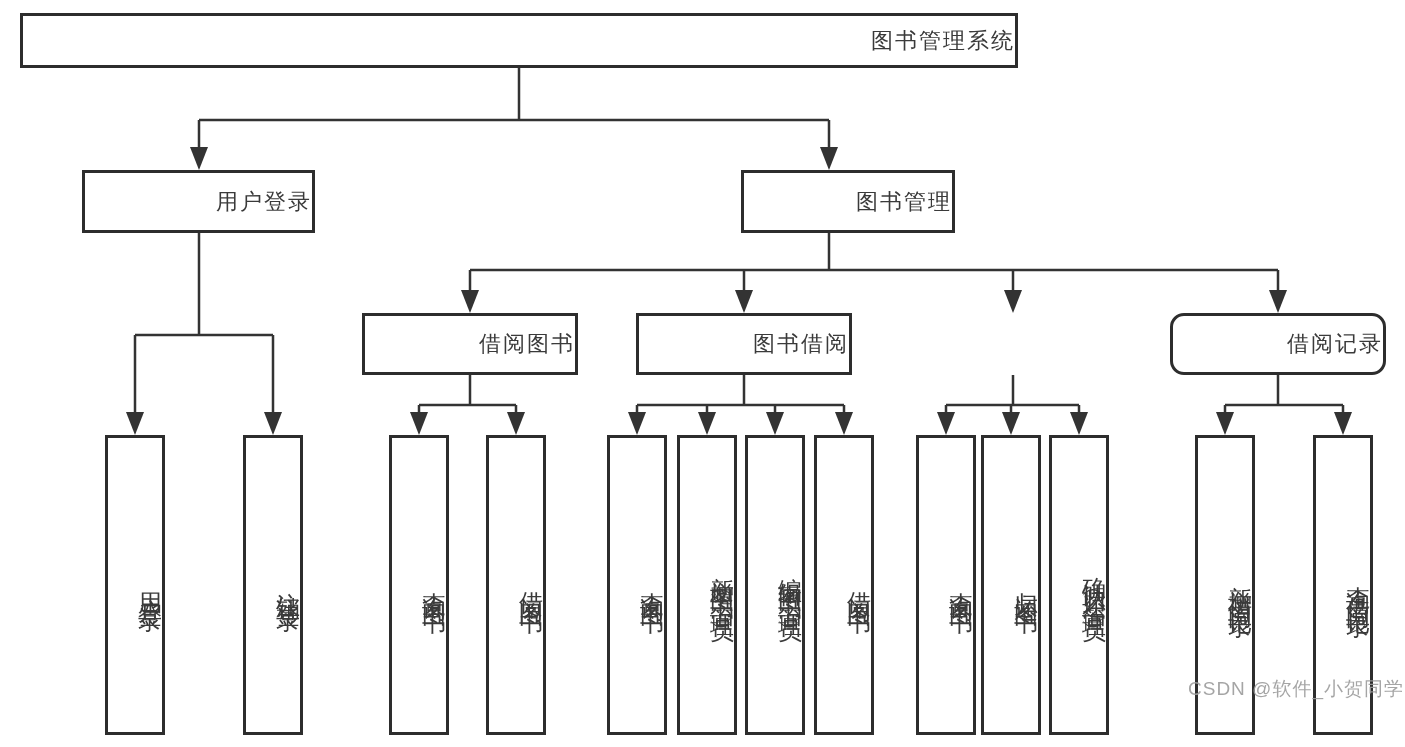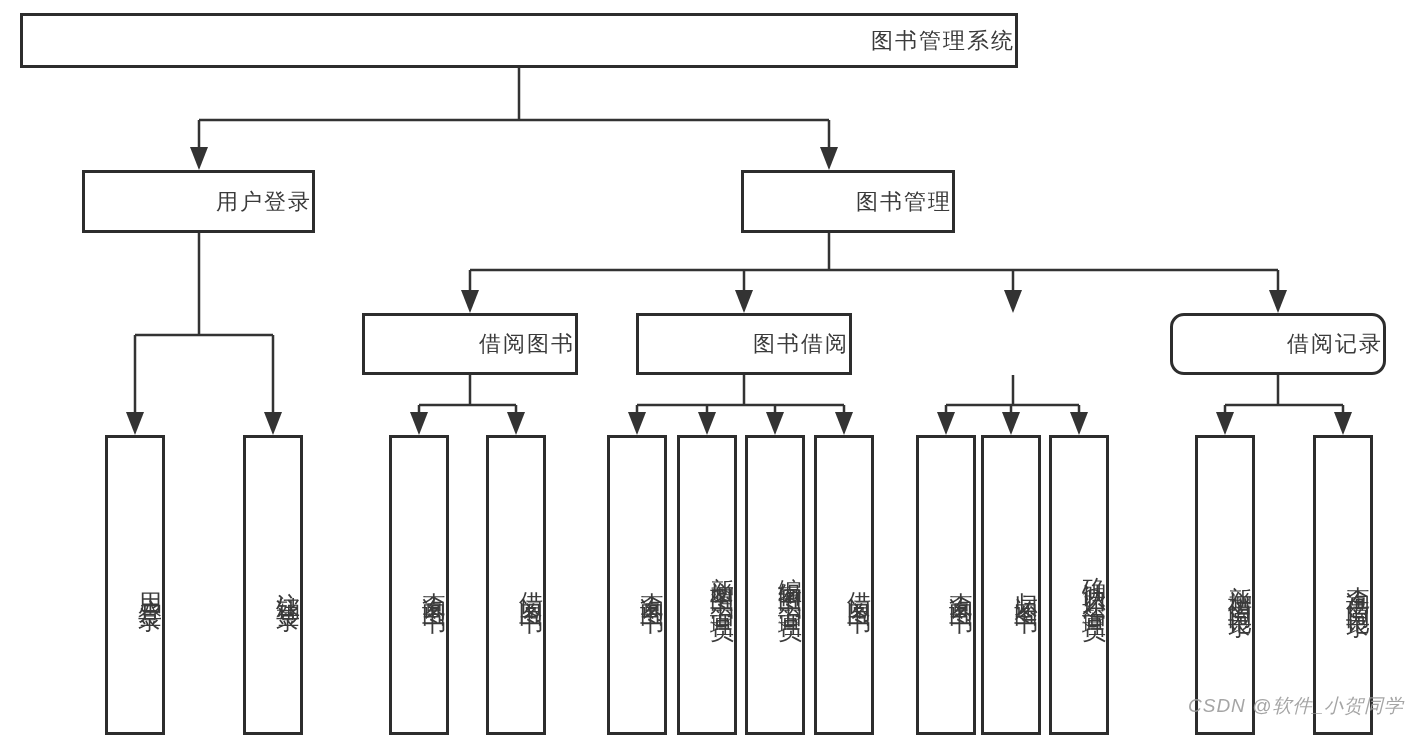--- a/index.html
+++ b/index.html
@@ -61,27 +61,26 @@
   #leaf-bb-add-book       { left: 677px;  }
   #leaf-bb-edit-book      { left: 745px;  }
   #leaf-bb-borrow-book    { left: 814px;  }
   #leaf-cb-query-book     { left: 916px;  }
   #leaf-cb-return-book    { left: 981px;  }
   #leaf-cb-confirm-return { left: 1049px; }
   #leaf-br-add-record     { left: 1195px; }
   #leaf-br-query-record   { left: 1313px; }
   #watermark {
     position: absolute;
-    left: 1188px; top: 693px;
+    left: 1188px; top: 676px;
     font-size: 19px;
     color: rgba(155,155,155,0.9);
     letter-spacing: 1px;
     z-index: 3;
     white-space: nowrap;
-    font-style: italic;
   }
   svg path    { stroke: #333333; stroke-width: 2.5; fill: none; }
   svg polygon { fill: #333333; stroke: none; }
 </style>
 </head>
 <body>
 
 <div id="canvas">
 
   <svg id="wires" viewBox="0 0 1405 747" xmlns="http://www.w3.org/2000/svg">

